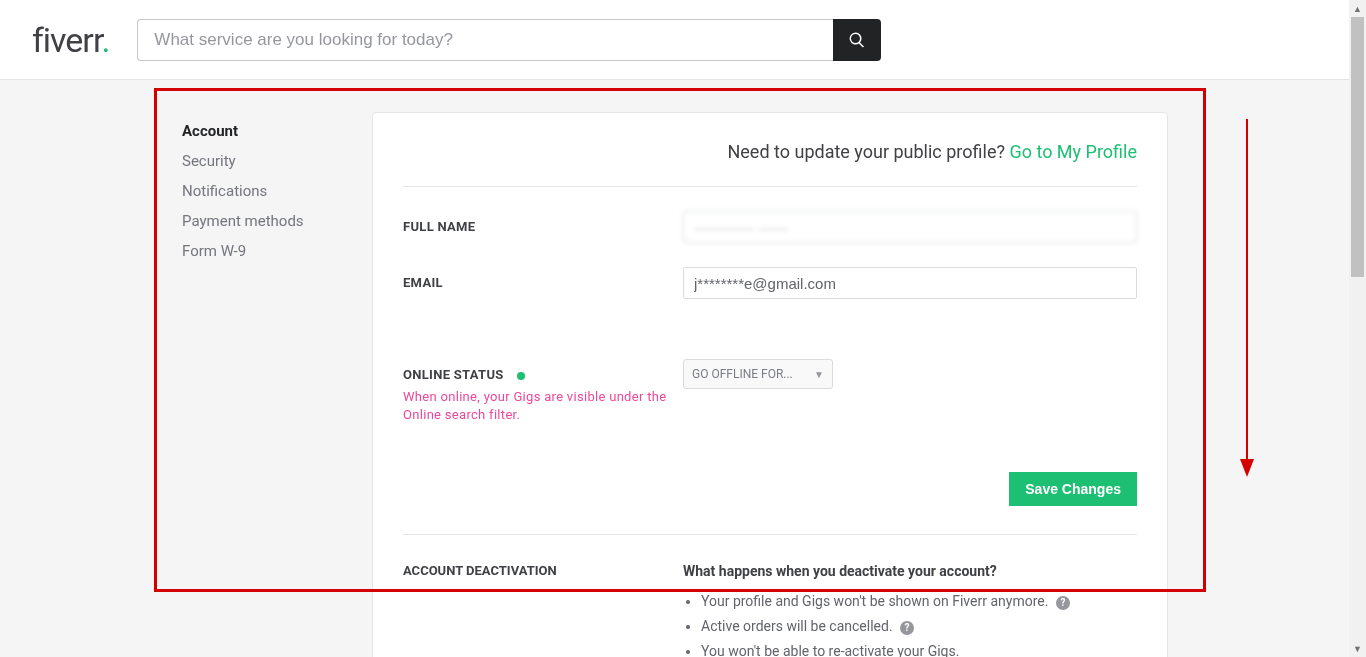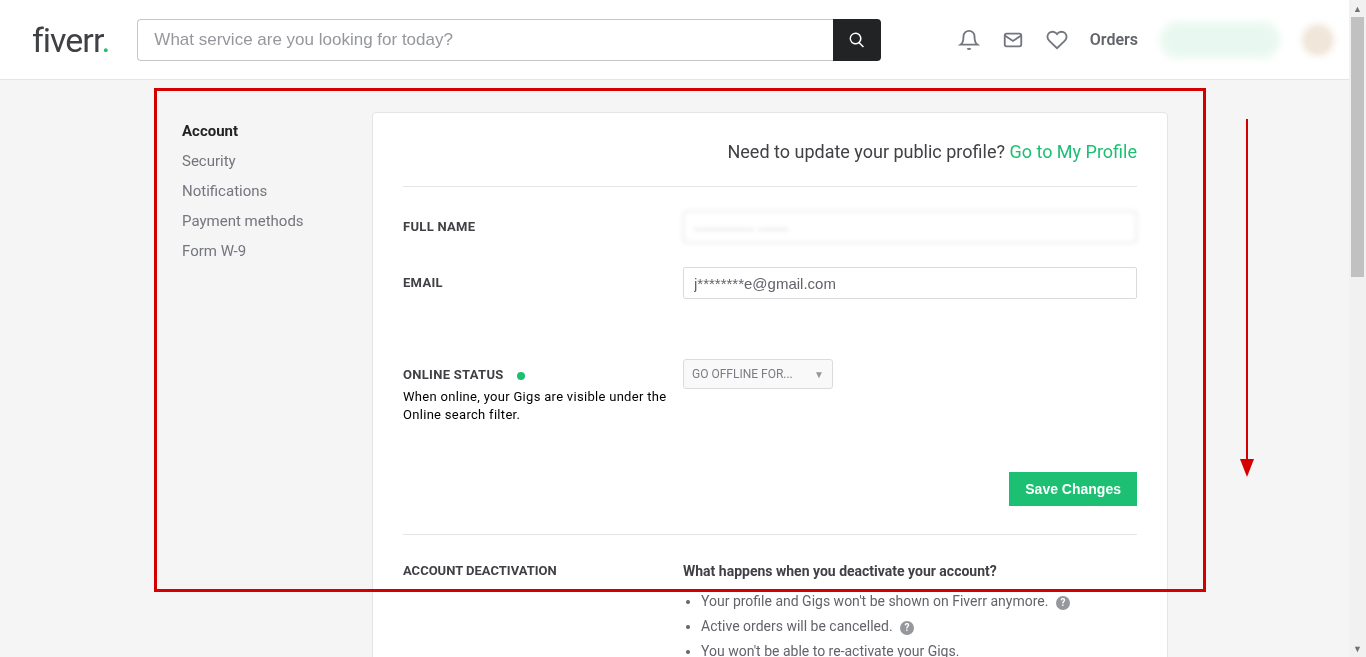--- a/index.html
+++ b/index.html
@@ -169,21 +169,21 @@
   display: inline-block;
   width: 8px;
   height: 8px;
   background: #1dbf73;
   border-radius: 50%;
   margin-left: 10px;
   vertical-align: middle;
 }
 .help-text {
   font-size: 13px;
-  color: #000000;
+  color: #ec4899;
   margin-top: 6px;
   line-height: 1.4;
 }
 .select-box {
   width: 150px;
   height: 30px;
   border: 1px solid #dadbdd;
   border-radius: 3px;
   background: #f9f9f9;
   font-size: 12px;
@@ -308,42 +308,20 @@
     <span>fiverr</span><span class="dot">.</span>
   </div>
   <div class="search-wrap">
     <input class="search-input" type="text" placeholder="What service are you looking for today?" style="">
     <button class="search-btn">
       <svg width="18" height="18" viewBox="0 0 24 24">
           <path d="M10 2a8 8 0 015.93 13.32l5.38 5.37-1.42 1.42-5.37-5.38A8 8 0 1110 2zm0 2a6 6 0 100 12 6 6 0 000-12z"></path>
         </svg>
     </button>
   </div>
-  <div class="top-right">
-    <button class="icon-btn">
-      <svg width="22" height="22" viewBox="0 0 24 24" fill="none" stroke="#74767e" stroke-width="2">
-          <path d="M18 8a6 6 0 10-12 0c0 7-3 9-3 9h18s-3-2-3-9"></path>
-          <path d="M13.7 21a2 2 0 01-3.4 0"></path>
-        </svg>
-    </button>
-    <button class="icon-btn">
-      <svg width="22" height="22" viewBox="0 0 24 24" fill="none" stroke="#74767e" stroke-width="2">
-          <rect x="3" y="5" width="18" height="14" rx="2"></rect>
-          <path d="M3 7l9 6 9-6"></path>
-        </svg>
-    </button>
-    <button class="icon-btn">
-      <svg width="22" height="22" viewBox="0 0 24 24" fill="none" stroke="#74767e" stroke-width="2">
-          <path d="M20.8 4.6a5.5 5.5 0 00-7.8 0L12 5.6l-1-1a5.5 5.5 0 00-7.8 7.8l1 1L12 21l7.8-7.6 1-1a5.5 5.5 0 000-7.8z"></path>
-        </svg>
-    </button>
-    <span class="orders-link">Orders</span>
-    <div class="blur-pill"></div>
-    <div class="avatar"></div>
-  </div>
 </div>
 
 <div class="page">
   <nav class="sidebar">
     <div class="sidebar-item active">Account</div>
     <div class="sidebar-item">Security</div>
     <div class="sidebar-item">Notifications</div>
     <div class="sidebar-item">Payment methods</div>
     <div class="sidebar-item">Form W-9</div>
   </nav>

